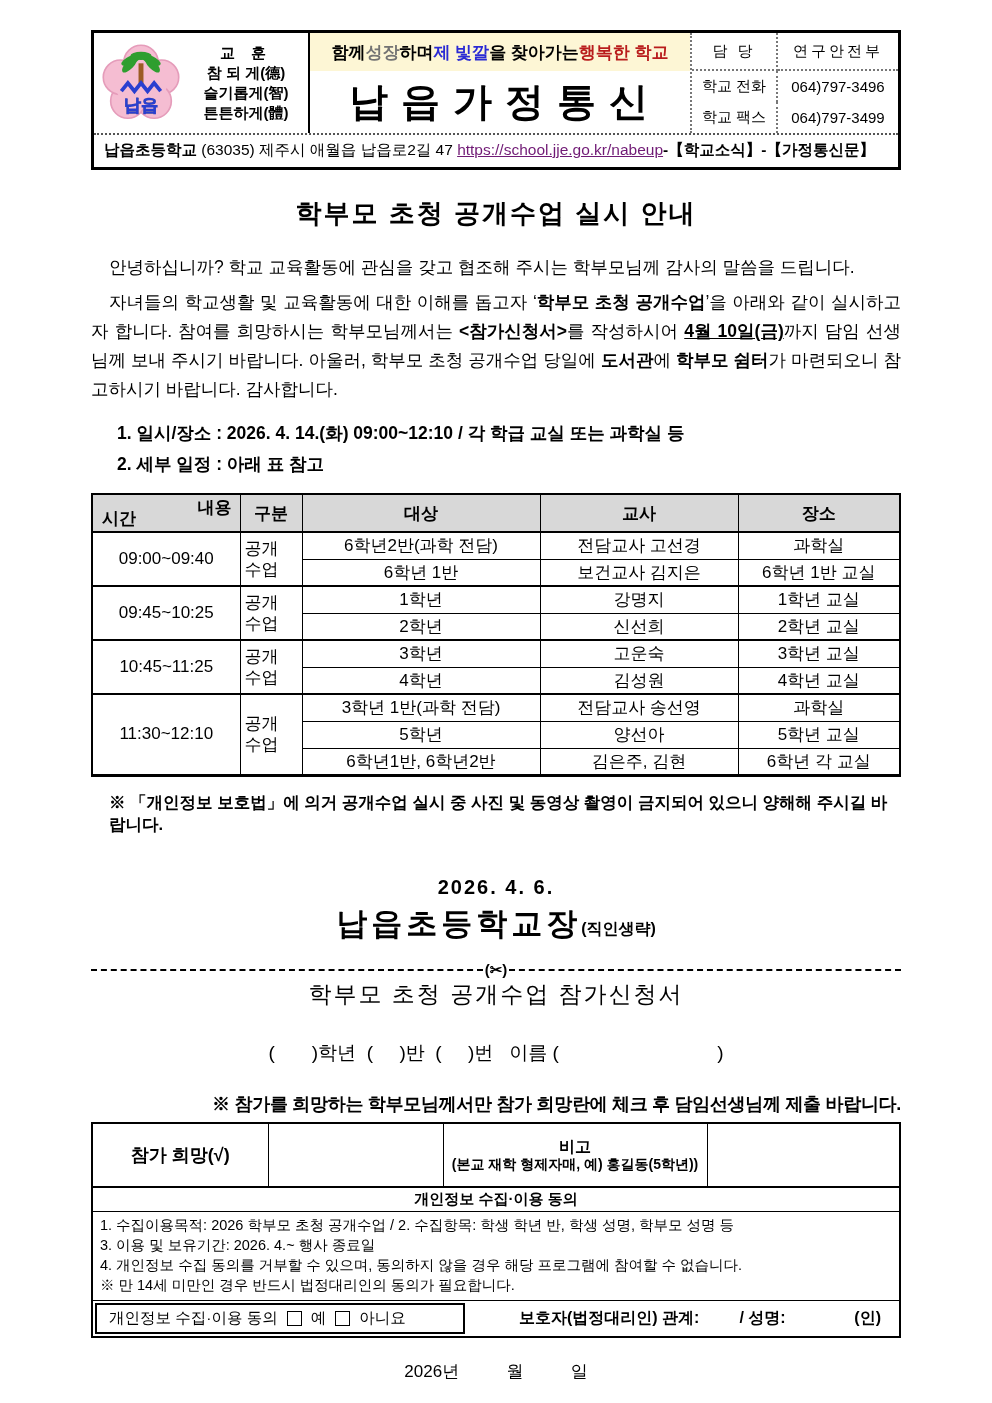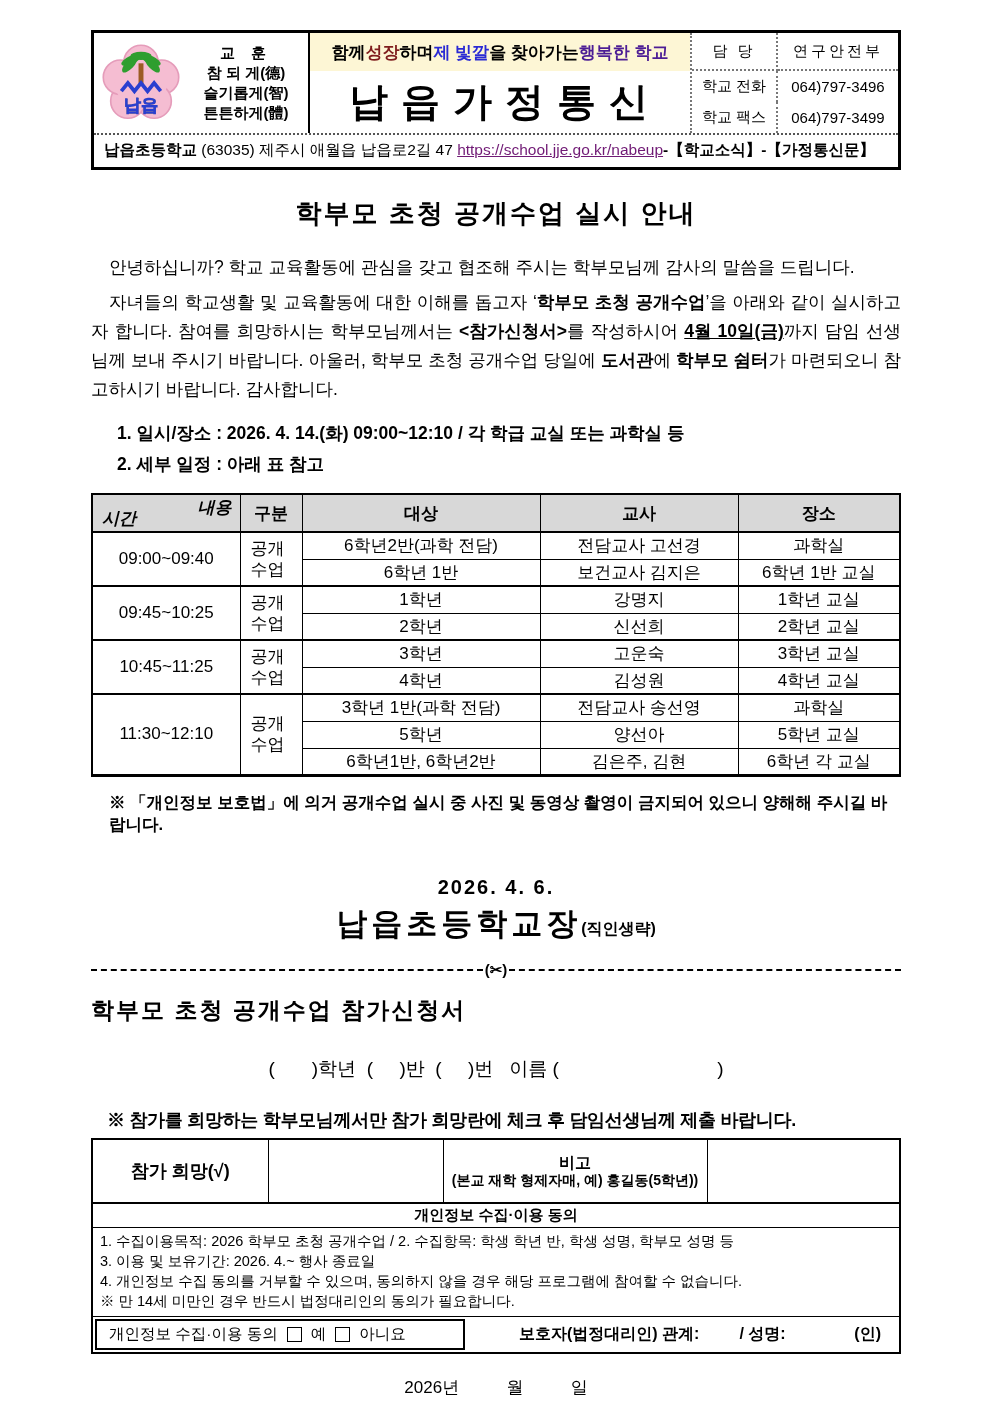--- a/index.html
+++ b/index.html
@@ -37,42 +37,42 @@
   .main-title { margin-top:26px; text-align:center; font-size:26px; font-weight:800; letter-spacing:2px; }
   .body-text { margin-top:6px; font-size:17.5px; line-height:29px; text-align:justify; text-indent:18px; }
   .body-text:first-of-type { margin-top:22px; }
   .list { margin-top:14px; margin-left:26px; font-size:17.5px; line-height:31px; font-weight:600; }
 
   
   .sched { margin-top:13px; border-collapse:collapse; width:810px; border:2px solid #000; border-bottom:3px solid #000; font-size:17px; }
   .sched th, .sched td { border:1px solid #000; text-align:center; padding:0 3px; height:27px; }
   .sched thead th { background:#d8d8d8; font-weight:700; height:38px; border-bottom:2px solid #000; border-top:2px solid #000; }
   .sched tr.gt > td { border-top:2px solid #000; }
-  .sched td.cat { text-align:left; padding-left:10px; white-space:pre-line; line-height:21px; }
+  .sched td.cat { text-align:left; padding-left:4px; white-space:pre-line; line-height:21px; }
   .diag { position:relative; width:148px;
-    background:linear-gradient(to bottom right, #d8d8d8 49.5%, #000 49.5%, #000 50.8%, #d8d8d8 50.8%);font-style:italic; }
+    background:linear-gradient(to bottom right, #d8d8d8 49.5%, #000 49.5%, #000 50.8%, #d8d8d8 50.8%); }
   .diag .lbl-content { position:absolute; top:1px; right:8px; }
   .diag .lbl-time { position:absolute; bottom:1px; left:9px; }
   .note { margin-top:15px; font-size:16.5px; font-weight:700; padding-left:18px; }
 
   
   .issue-date { margin-top:40px; text-align:center; font-size:20px; font-weight:700; letter-spacing:2px; }
   .principal-line { margin-top:4px; text-align:center; }
   .principal-name { font-family:"Liberation Serif", serif; font-size:31px; font-weight:700; letter-spacing:4px; }
   .seal-omitted { font-size:16px; font-weight:700; }
 
   
   .cut { margin-top:16px; display:flex; align-items:center; width:810px; }
   .cut .dash { flex:1; border-top:2px dashed #000; }
   .cut .sc { padding:0 2px; font-size:15px; font-weight:700; }
 
   
-  .form-title { margin-top:16px; text-align:left; font-size:23px; font-weight:700; letter-spacing:2px; }
+  .form-title { margin-top:0; text-align:center; font-size:23px; font-weight:400; letter-spacing:2px; }
   .fill-line { margin-top:30px; text-align:center; font-size:19px; }
-  .form-note { margin-top:26px; font-size:18px; font-weight:700; padding-left:16px; letter-spacing:-0.3px; }
+  .form-note { margin-top:26px; font-size:18px; font-weight:700; padding-left:16px; letter-spacing:-0.3px;text-align:right; }
   .app { margin-top:6px; border-collapse:collapse; width:810px; border:2px solid #000; }
   .app td { border:1px solid #000; vertical-align:middle; }
   .app .r1 td { height:64px; text-align:center; border-bottom:2px solid #000; }
   .wish { font-size:18px; font-weight:600; }
   .remark-t { font-size:16px; font-weight:700; line-height:19px; }
   .remark-s { font-size:14px; font-weight:700; line-height:17px; }
   .consent-hdr { height:25px; text-align:center; font-size:15px; font-weight:700; }
   .privacy td { padding:3px 7px 5px 7px; font-size:14.5px; line-height:20px; }
   .consent-row td { padding:0; height:36px; }
   .consent-flex { display:flex; align-items:stretch; height:100%; }
@@ -114,25 +114,25 @@
         <div class="motto">
           <div class="motto-title">교 훈</div>
           <div>참 되 게(德)</div>
           <div>슬기롭게(智)</div>
           <div>튼튼하게(體)</div>
         </div>
       </div>
       <div class="hdr-mid">
         <div class="slogan-band">
           <span>함께 </span>
-              <span style="color:#7f1d1d">성장</span>
+              <span style="color:#737373">성장</span>
               <span>하며 </span>
               <span style="color:#2a2ad4">제 빛깔</span>
               <span>을 찾아가는 </span>
-              <span style="color:#4c1d95">행복한 학교</span>
+              <span style="color:#b91c1c">행복한 학교</span>
         </div>
         <div class="news-title">납읍가정통신</div>
       </div>
       <div class="hdr-right">
         <div class="c-r1 c-cell-l">담 당</div>
         <div class="c-r1">연구안전부</div>
         <div class="c-r2 c-cell-l">학교 전화</div>
         <div class="c-r2">064)797-3496</div>
         <div class="c-r2 c-cell-l">학교 팩스</div>
         <div class="c-r2">064)797-3499</div>

